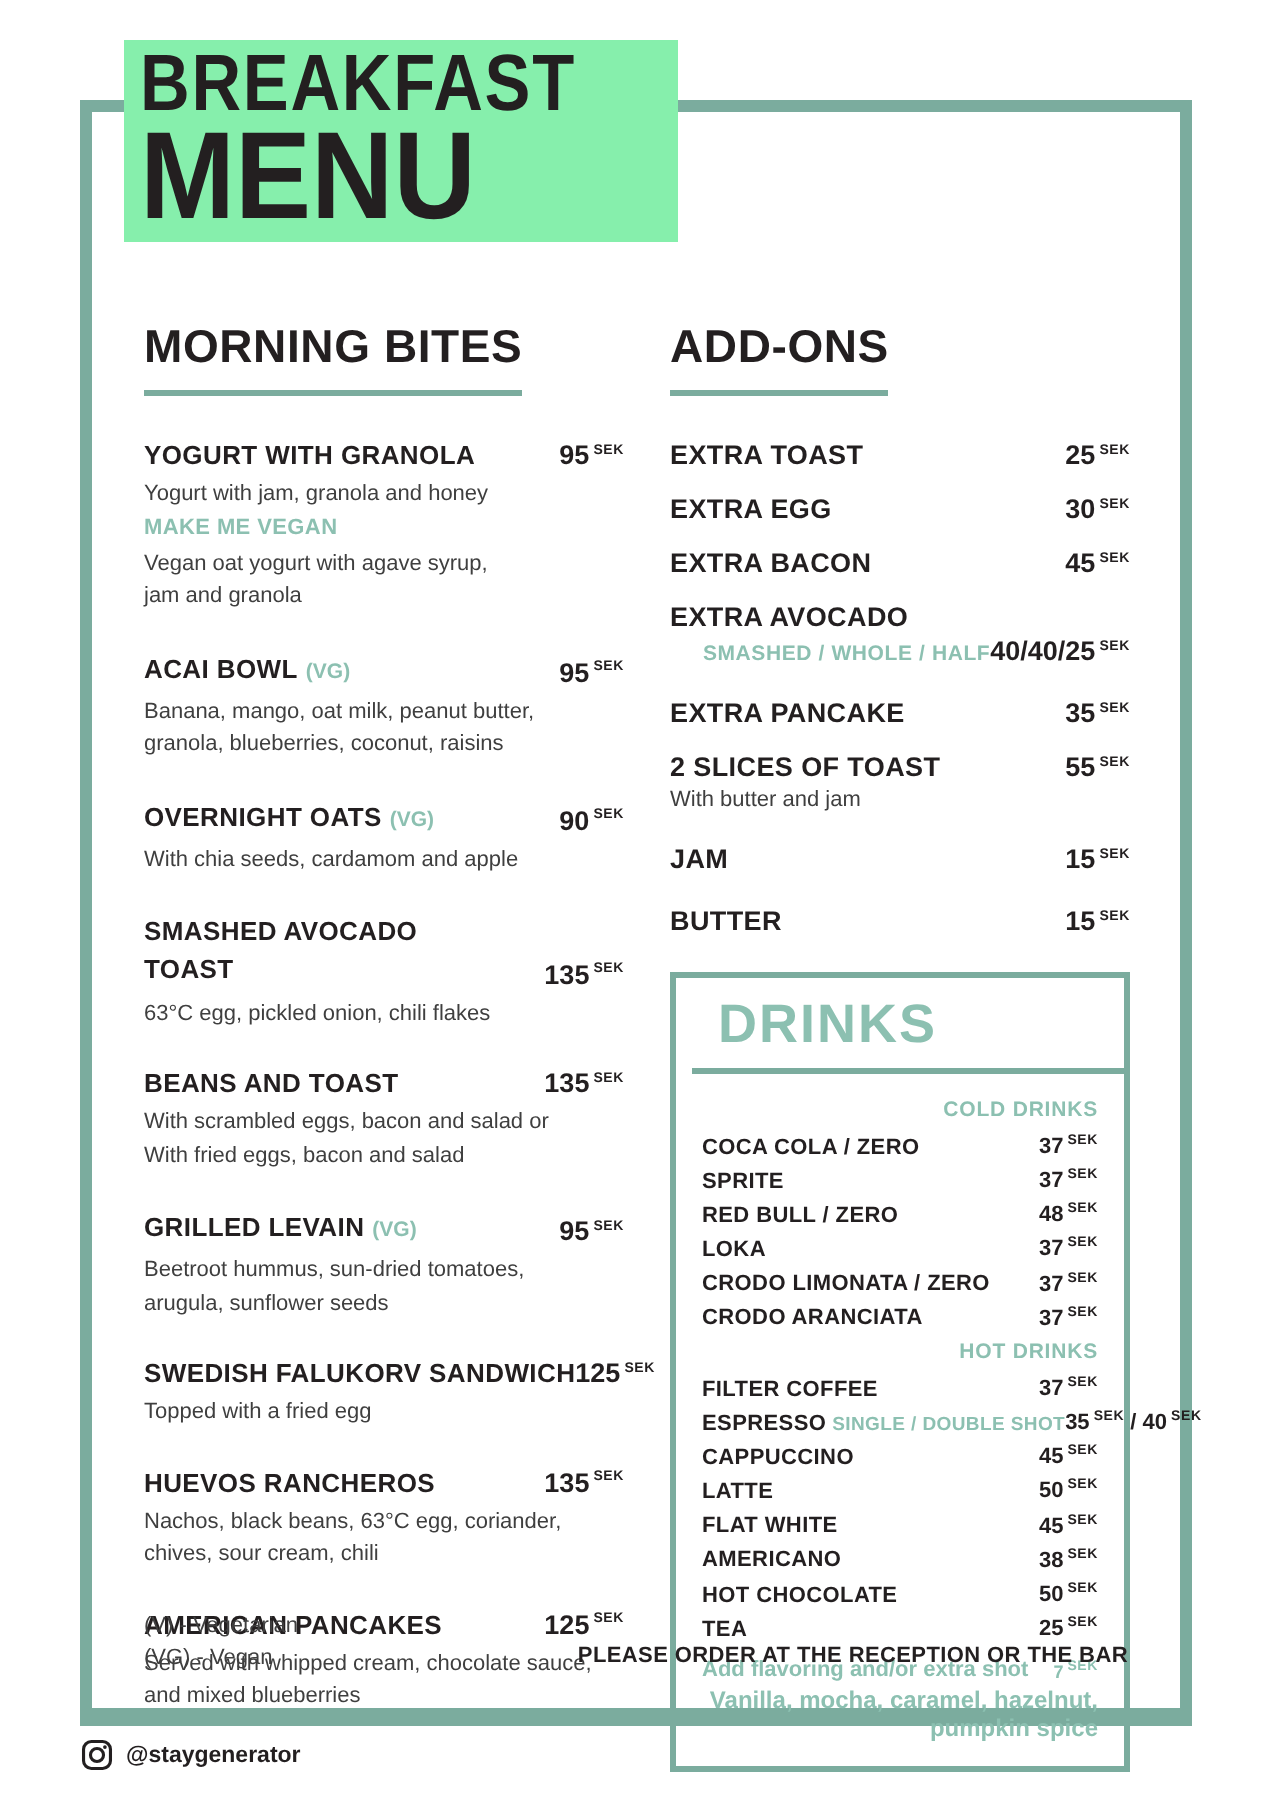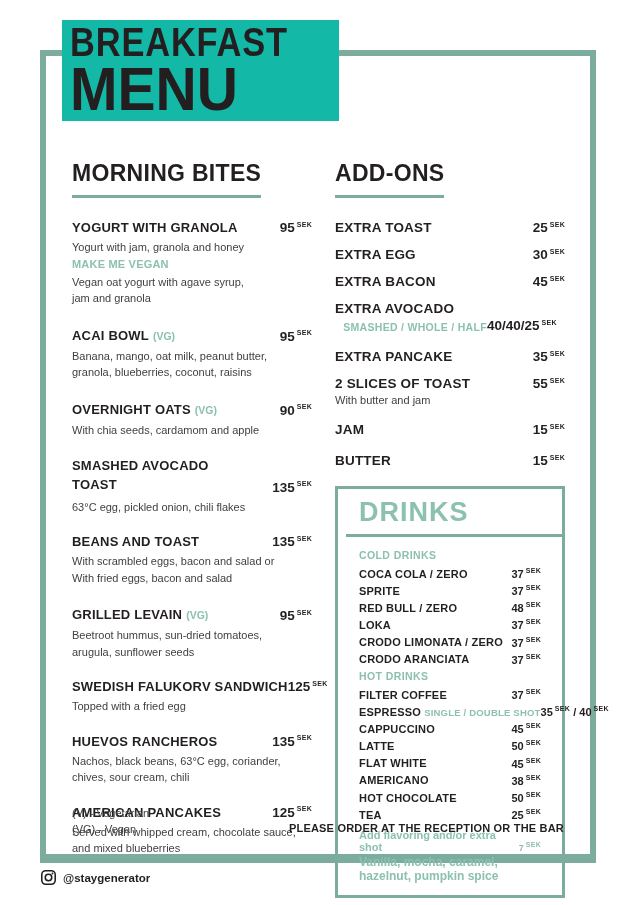--- a/index.html
+++ b/index.html
@@ -11,21 +11,21 @@
   *{margin:0;padding:0;box-sizing:border-box;}
   html,body{background:#ffffff;}
   body{font-family:"Liberation Sans", sans-serif; color:var(--ink);}
   .page{position:relative;width:640px;height:905px;background:#fff;overflow:hidden;}
 
   
   .frame{position:absolute;left:40px;top:50px;width:556px;height:813px;
          border:6px solid var(--accent);border-bottom-width:9px;}
 
   
-  .title{position:absolute;left:62px;top:20px;background:#14b8a6;padding:2px 16px 4px 8px;z-index:2;}
+  .title{position:absolute;left:62px;top:20px;background:#86efac;padding:2px 16px 4px 8px;z-index:2;}
   .t1{font-size:40px;font-weight:bold;letter-spacing:1px;line-height:1.0;
       display:inline-block;transform:scaleX(.86);transform-origin:left bottom;white-space:nowrap;}
   .t2{font-size:62px;font-weight:bold;letter-spacing:0px;line-height:.88;
       display:inline-block;transform:scaleX(.92);transform-origin:left top;white-space:nowrap;}
 
   .sec-h{font-size:23px;font-weight:bold;letter-spacing:.3px;display:inline-block;
          border-bottom:3px solid var(--accent);padding-bottom:8px;}
 
   .col{position:absolute;top:160px;}
   .col.left{left:72px;width:240px;}
@@ -41,30 +41,30 @@
   .iprice{font-size:13.5px;font-weight:bold;white-space:nowrap;}
   .iprice sup,.aprice sup,.dprice sup,.nprice sup{font-size:7px;font-weight:bold;margin-left:2px;letter-spacing:.3px;}
   .idesc{font-size:11px;color:var(--muted);line-height:1.5;margin-top:4px;white-space:pre-line;}
   .vlabel{font-size:11px;font-weight:bold;color:var(--accent_light);margin-top:2px;letter-spacing:.2px;}
 
   
   .ao-items{margin-top:22px;}
   .ao-item{margin-bottom:12px;}
   .aname{font-size:13.5px;font-weight:bold;letter-spacing:.2px;white-space:nowrap;}
   .aprice{font-size:13.5px;font-weight:bold;white-space:nowrap;}
-  .subrow{display:flex;justify-content:center;align-items:flex-end;margin-top:2px;}
+  .subrow{display:flex;justify-content:flex-end;align-items:flex-end;margin-top:2px;}
   .subline{font-size:10.5px;font-weight:bold;color:var(--accent_light);letter-spacing:.3px;}
   .adesc{font-size:11px;color:var(--muted);margin-top:3px;}
   .ao-item.spaced{margin-top:16px;}
 
   
   .drinks{margin-top:18px;border:3px solid var(--accent);}
   .d-head{padding:8px 13px 6px;border-bottom:3px solid var(--accent);margin-left:8px;}
   .d-title{font-size:27px;font-weight:bold;color:var(--accent_light);letter-spacing:1px;}
-  .d-body{padding:12px 21px 12px;}
+  .d-body{padding:12px 13px 12px;text-align:right;}
   .d-sub{font-size:10.5px;font-weight:bold;color:var(--accent_light);letter-spacing:.4px;margin-bottom:6px;}
   .d-sub.hot{}
   .drow{display:flex;justify-content:space-between;align-items:flex-end;margin-bottom:4.5px;}
   .dname{font-size:11px;font-weight:bold;letter-spacing:.2px;white-space:nowrap;}
   .dsubtag{font-size:9.5px;font-weight:bold;color:var(--accent_light);margin-left:3px;}
   .dprice{font-size:11px;font-weight:bold;white-space:nowrap;}
   .dsep{font-weight:bold;}
   .d-note{margin-top:8px;}
   .n1row{display:flex;justify-content:space-between;align-items:flex-end;}
   .n1{font-size:11px;font-weight:bold;color:var(--accent_light);}

